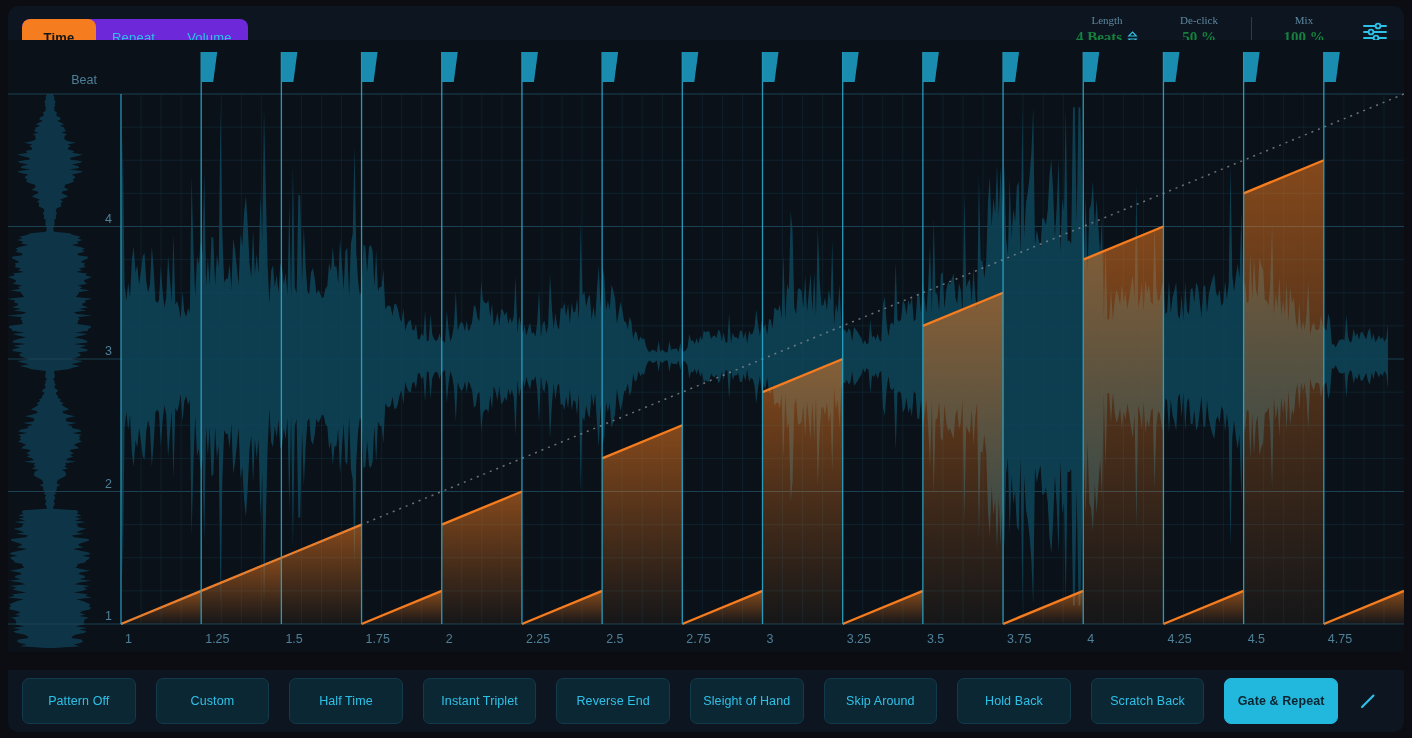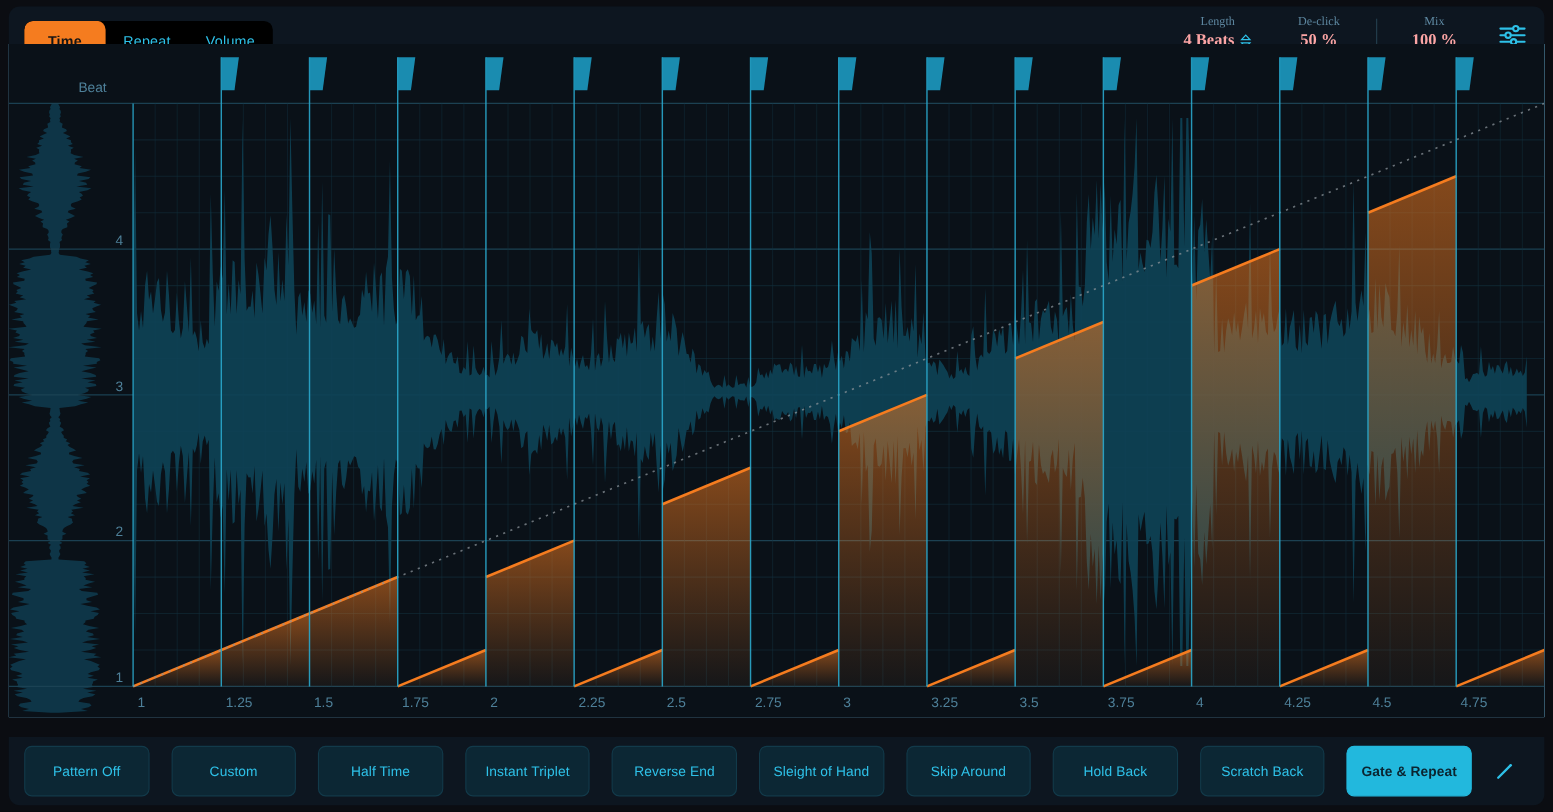--- a/index.html
+++ b/index.html
@@ -17,21 +17,21 @@
 
   
   .topbar {
     position: absolute; left: 8px; top: 6px; right: 8px; height: 52px;
     background: #0d1620;
     border-radius: 10px 10px 0 0;
   }
   .seg {
     position: absolute; left: 14px; top: 13px;
     height: 36px; display: flex;
-    background: #000000; border-radius: 8px;
+    background: #6d28d9; border-radius: 8px;
     overflow: hidden;
   }
   .seg-item {
     height: 36px; min-width: 74px; padding: 0 16px;
     display: flex; align-items: center; justify-content: center;
     font-size: 13px; color: #2ec1e8; letter-spacing: .2px;
     cursor: pointer; user-select: none;
     border-radius: 8px;
   }
   .seg-item.active {
@@ -43,21 +43,21 @@
     position: absolute; right: 12px; top: 4px;
     height: 40px; display: flex; align-items: center; font-family: Liberation Serif, serif;
   }
   .param {
     width: 92px; text-align: center;
     display: flex; flex-direction: column; align-items: center;
     cursor: pointer;
   }
   .param .lbl { font-size: 11px; color: #5d87a0; margin-bottom: 3px; }
   .param .val {
-    font-size: 15px; color: #fca5a5; font-weight: 600;
+    font-size: 15px; color: #15803d; font-weight: 600;
     display: flex; align-items: center; gap: 5px;
     white-space: nowrap;
   }
   .stepper { display: inline-block; line-height: 0; }
   .divider {
     width: 1px; height: 30px; background: #24404f;
     margin: 4px 6px 0 6px;
   }
   .icon-btn {
     width: 34px; height: 34px; margin-left: 8px; margin-top: 3px;

